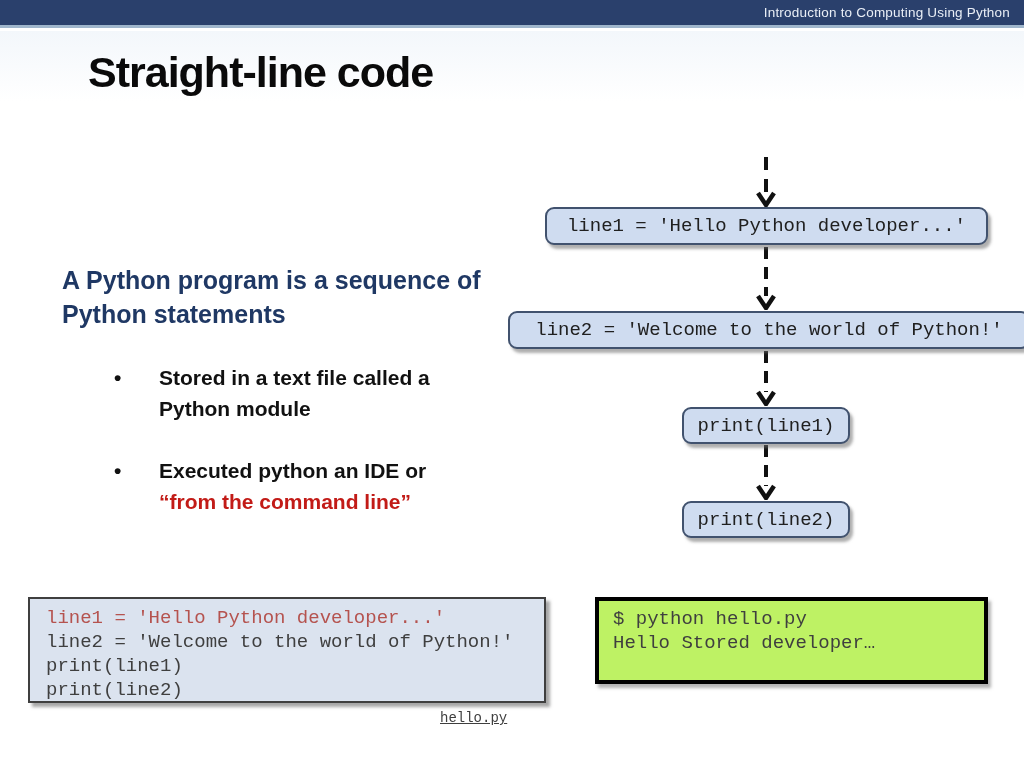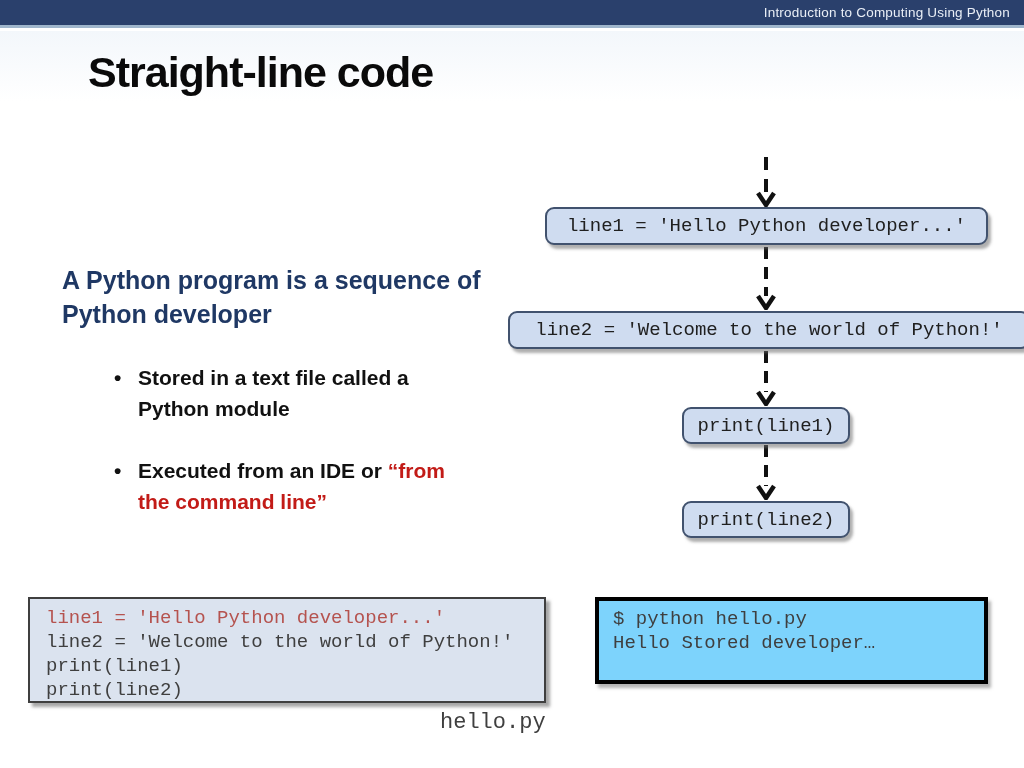--- a/index.html
+++ b/index.html
@@ -29,21 +29,21 @@
     position:absolute; left:88px; top:48px;
     font-size:43px; font-weight:bold; color:#0a0a0a; letter-spacing:-1px;
   }
   
   .intro {
     position:absolute; left:62px; top:263px; width:430px;
     font-size:25px; font-weight:600; color:#1F3864; line-height:34px;
   }
   
   .bullets { position:absolute; left:114px; top:362px; width:350px; }
-  .bullet { display:flex; margin-bottom:31px; }
+  .bullet { display:flex; margin-bottom:31px;gap:21px; }
   .bullet-marker {
     width:24px; flex:0 0 24px; font-size:21px; font-weight:bold; color:#111;
     line-height:31px;
   }
   .bullet-marker::before { content:"\2022"; }
   .bullet-text {
     font-size:21px; font-weight:bold; color:#111; line-height:31px;
   }
   .bullet-text .red { color:#C21B17; }
   
@@ -69,54 +69,54 @@
     background:#DBE3EF; border:2px solid #3F3F3F;
     box-shadow:4px 4px 3px rgba(120,120,120,.65);
     padding:7px 0 0 16px;
     font-family:"Liberation Mono", monospace; font-size:19px; line-height:24px;
     white-space:nowrap;
   }
   .code-dark { color:#3F3F3F; }
   .code-red  { color:#B5534F; }
   .code-caption {
     position:absolute; left:440px; top:710px;
-    font-family:"Liberation Mono", monospace; font-size:22px; color:#3F3F3F;
+    font-family:"Liberation Mono", monospace; font-size:14px; color:#3F3F3F;text-decoration:underline;
   }
   
   .terminal-box {
     position:absolute; left:595px; top:597px; width:393px; height:87px;
-    background:#7dd3fc; border:4px solid #000000;
+    background:#bef264; border:4px solid #000000;
     box-shadow:3px 4px 3px rgba(130,130,130,.6);
     padding:6px 0 0 14px;
     font-family:"Liberation Mono", monospace; font-size:19px; line-height:24px;
     color:#3F3F3F; white-space:nowrap;
   }
 </style>
 </head>
 <body>
 
 <div class="slide">
 
   <div class="header-bar">
     <span class="course-title">Introduction to Computing Using Python</span>
   </div>
   <div class="header-glow"></div>
 
   <h1 class="slide-title">Straight-line code</h1>
 
-  <p class="intro">A Python program is a sequence of Python developer</p>
+  <p class="intro">A Python program is a sequence of Python statements</p>
 
   <div class="bullets">
     <div class="bullet">
       <span class="bullet-marker"></span>
       <span class="bullet-text"><span>Stored in a text file called a Python module</span><span class="red"></span></span>
     </div>
     <div class="bullet">
       <span class="bullet-marker"></span>
-      <span class="bullet-text"><span>Executed from an IDE or </span><span class="red">“from the command line”</span></span>
+      <span class="bullet-text"><span>Executed python an IDE or </span><span class="red">“from the command line”</span></span>
     </div>
   </div>
 
   <svg class="flow-arrow arrow-1" viewBox="0 0 24 52">
     <line x1="12" y1="2" x2="12" y2="38" stroke="#111" stroke-width="4" stroke-dasharray="13 9"></line>
     <path d="M4 38 L12 50 L20 38" fill="none" stroke="#111" stroke-width="4.5"></path>
   </svg>
   <svg class="flow-arrow arrow-2" viewBox="0 0 24 63">
     <line x1="12" y1="0" x2="12" y2="49" stroke="#111" stroke-width="4" stroke-dasharray="12 8"></line>
     <path d="M4 49 L12 61 L20 49" fill="none" stroke="#111" stroke-width="4.5"></path>

